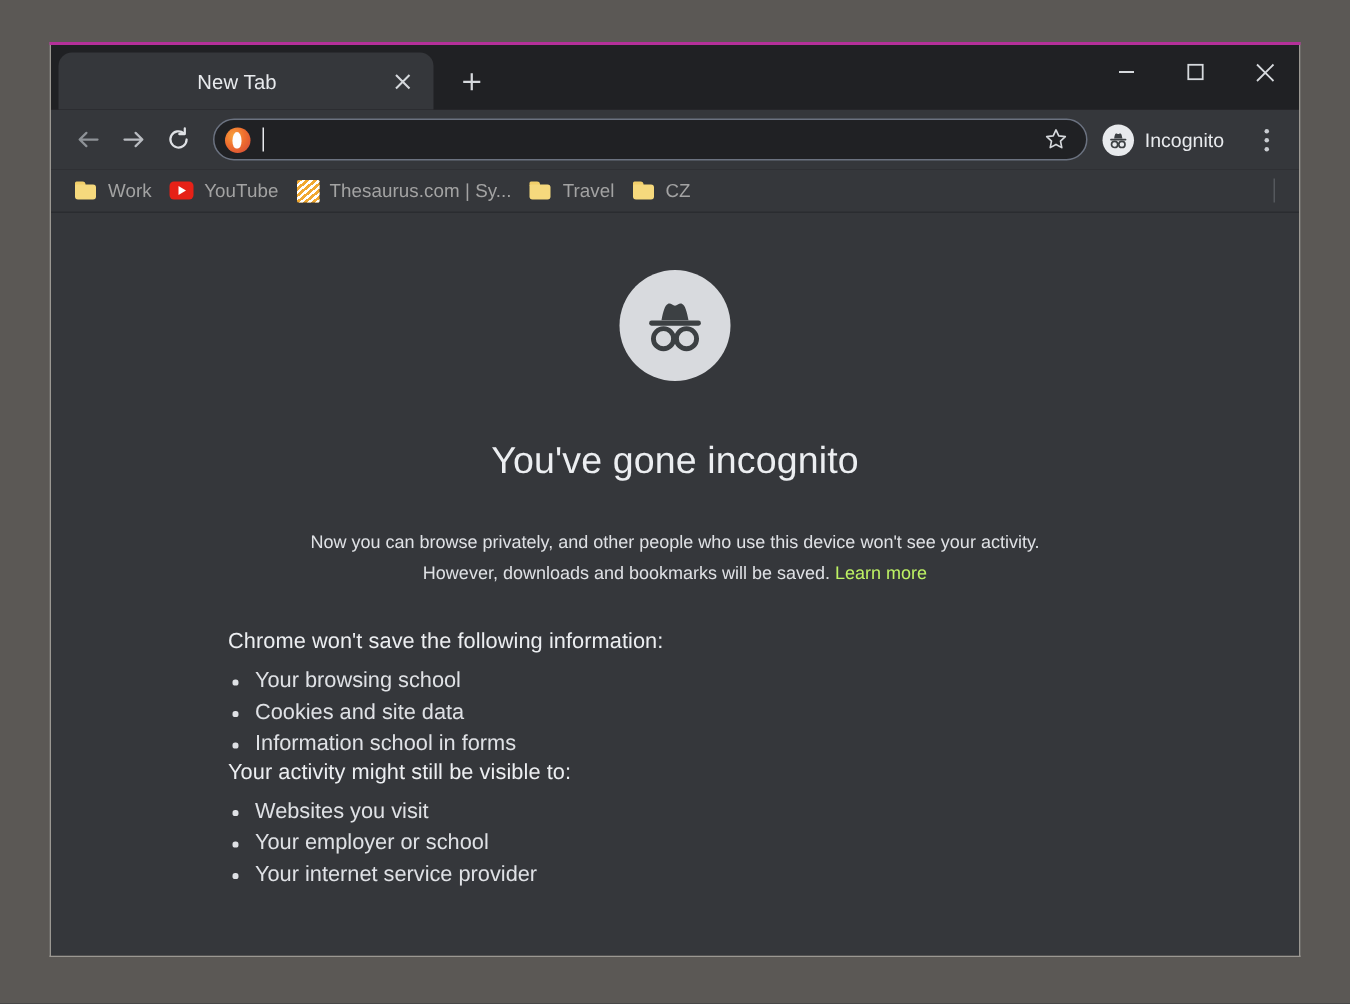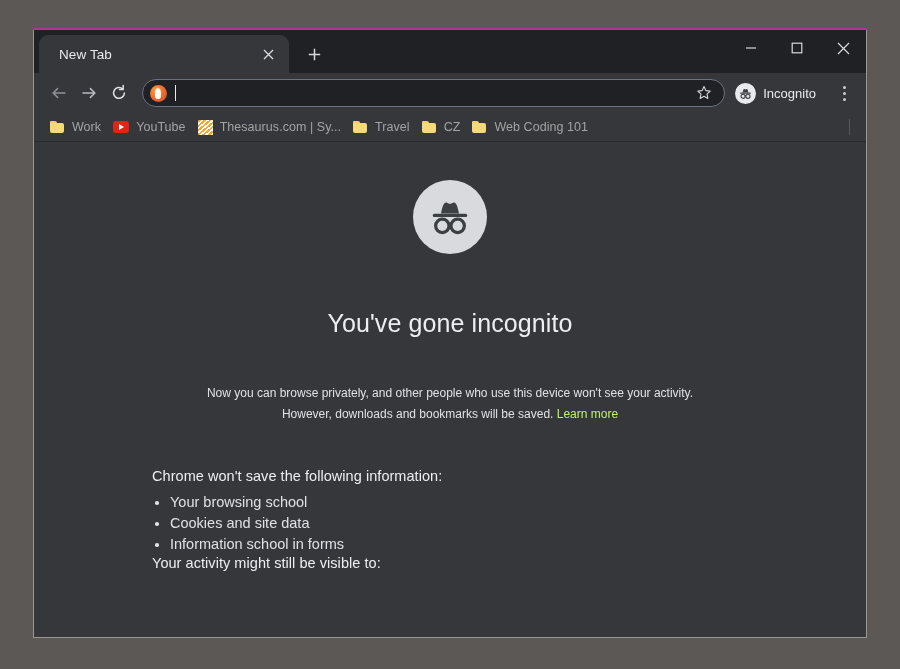--- a/index.html
+++ b/index.html
@@ -61,20 +61,21 @@
 
   .tab {
     display: flex;
     align-items: center;
     height: 38px;
     width: 250px;
     background: #35373b;
     border-radius: 9px 9px 0 0;
     padding: 0 10px 0 20px;
     position: relative;
+    text-align: center;
   }
 
   .tab-title {
     flex: 1;
     color: #e8eaed;
     font-size: 13.5px;
     white-space: nowrap;
     overflow: hidden;
     text-overflow: ellipsis;
     letter-spacing: 0.1px;
@@ -367,21 +368,20 @@
 
   
   #page-content {
     flex: 1;
     background: #35373b;
     display: flex;
     flex-direction: column;
     align-items: center;
     padding-top: 38px;
     overflow: hidden;
-    gap: 16px;
   }
 
   #ntp-icon {
     width: 74px;
     height: 74px;
     border-radius: 50%;
     background: #d8dade;
     display: flex;
     align-items: center;
     justify-content: center;
@@ -570,24 +570,20 @@
       <div class="bookmark">
         <span class="bm-icon icon-folder"></span>
         <span class="bookmark-label">Travel</span>
       </div>
 
       <div class="bookmark">
         <span class="bm-icon icon-folder"></span>
         <span class="bookmark-label">CZ</span>
       </div>
 
-      <div class="bookmark">
-        <span class="bm-icon icon-folder"></span>
-        <span class="bookmark-label">Web Coding 101</span>
-      </div>
     </div>
 
     <div id="bookmarks-divider"></div>
 
   </div>
 
   <div id="page-content">
 
     <div id="ntp-icon">
       <svg width="46" height="40" viewBox="0 0 24 20" aria-hidden="true">
@@ -612,16 +608,21 @@
         <div class="ntp-col-title">Chrome won't save the following information:</div>
         <ul>
           <li>Your browsing school</li>
           <li>Cookies and site data</li>
           <li>Information school in forms</li>
         </ul>
       </div>
 
       <div class="ntp-col">
         <div class="ntp-col-title">Your activity might still be visible to:</div>
+        <ul>
+          <li>Websites you visit</li>
+          <li>Your employer or school</li>
+          <li>Your internet service provider</li>
+        </ul>
       </div>
     </div>
   </div>
 </div>
 
 </body></html>

